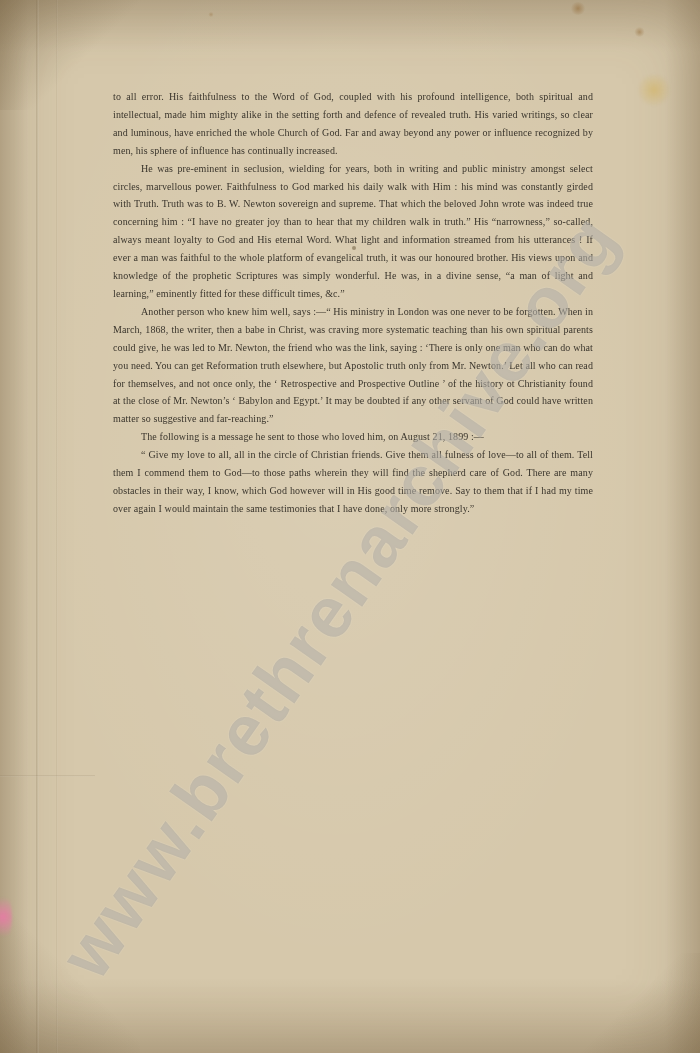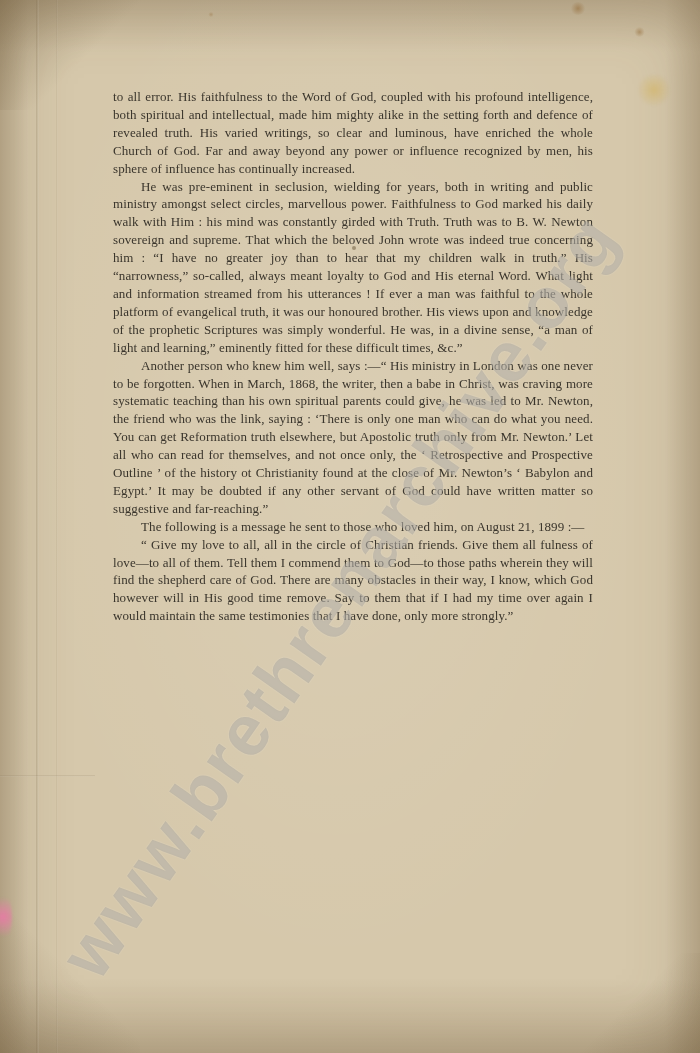--- a/index.html
+++ b/index.html
@@ -45,21 +45,21 @@
   .crease-h1 {
     position: absolute; left: 0; top: 775px; width: 95px; height: 2px;
     background: linear-gradient(to bottom, rgba(110,90,58,0.18), rgba(255,255,255,0.10));
   }
   .text-block {
     position: absolute;
     left: 113px;
     top: 88px;
     width: 480px;
     color: #3a352c;
-    font-size: 13px;
+    font-size: 10px;
     line-height: 17.9px;
     text-align: justify;
     letter-spacing: 0.1px;
     z-index: 2;
   }
   .para { margin: 0; }
   .para.indent { text-indent: 28px; }
   .watermark {
     position: absolute;
     left: 44px;

